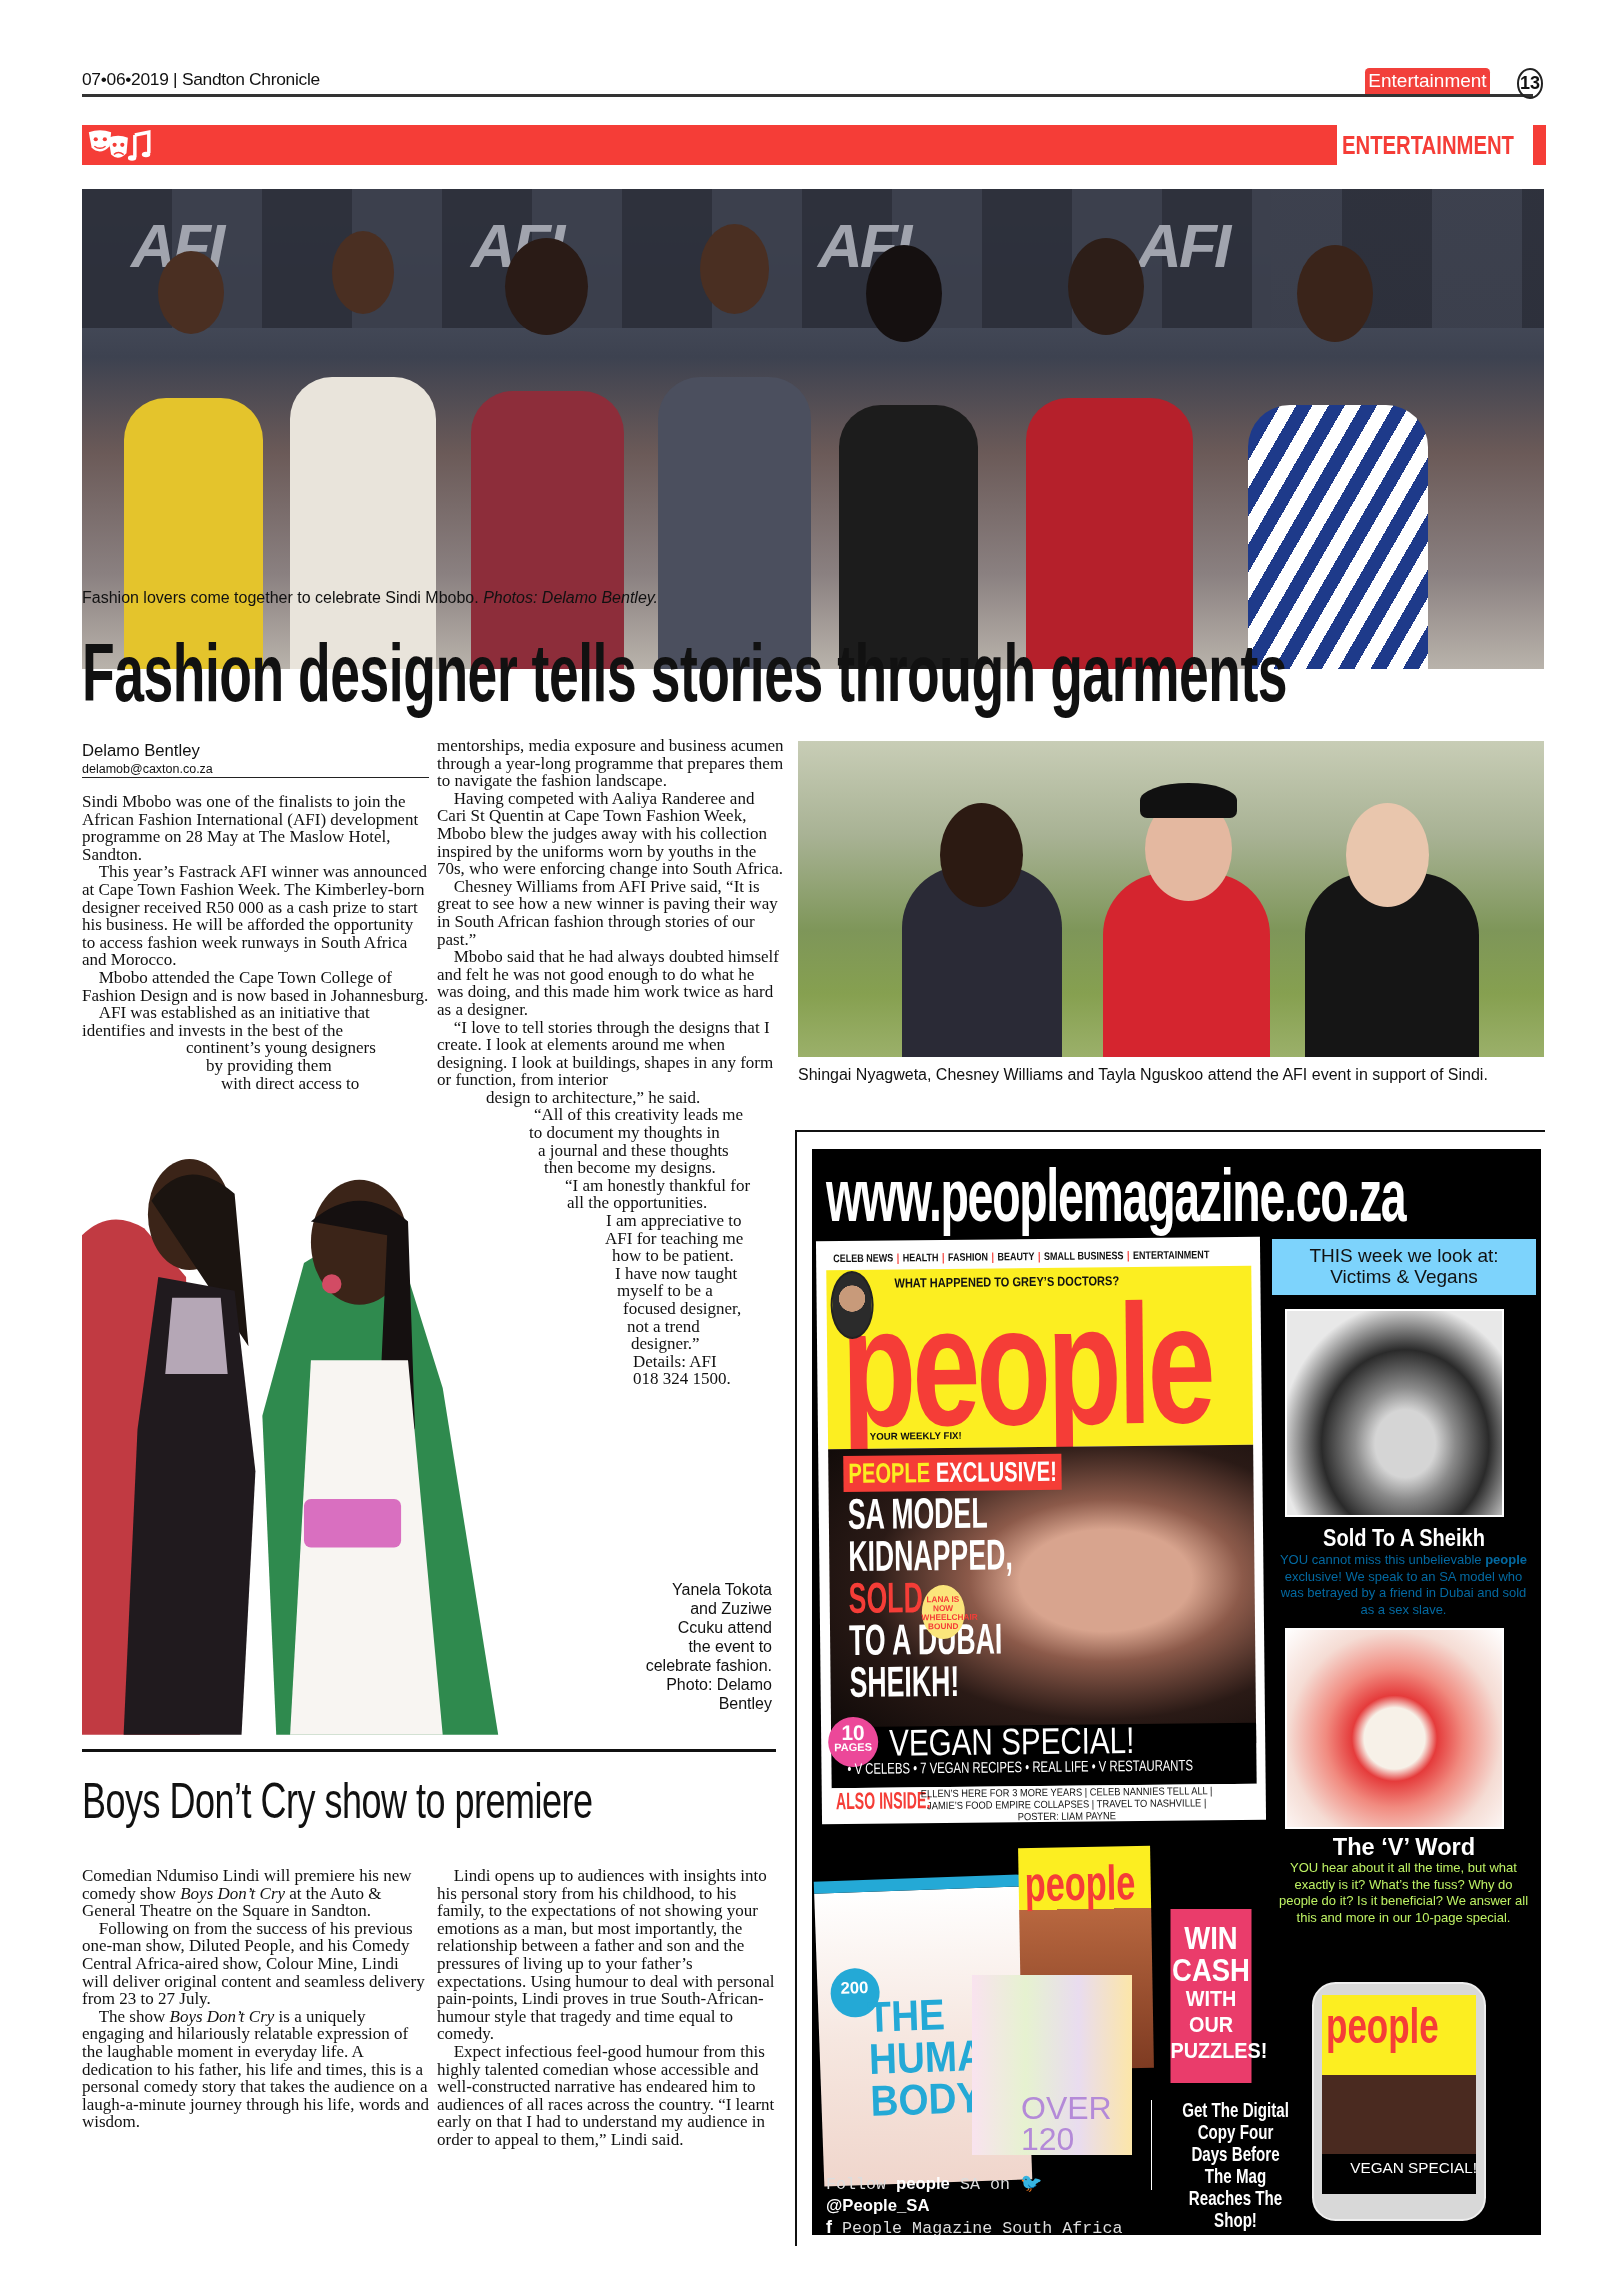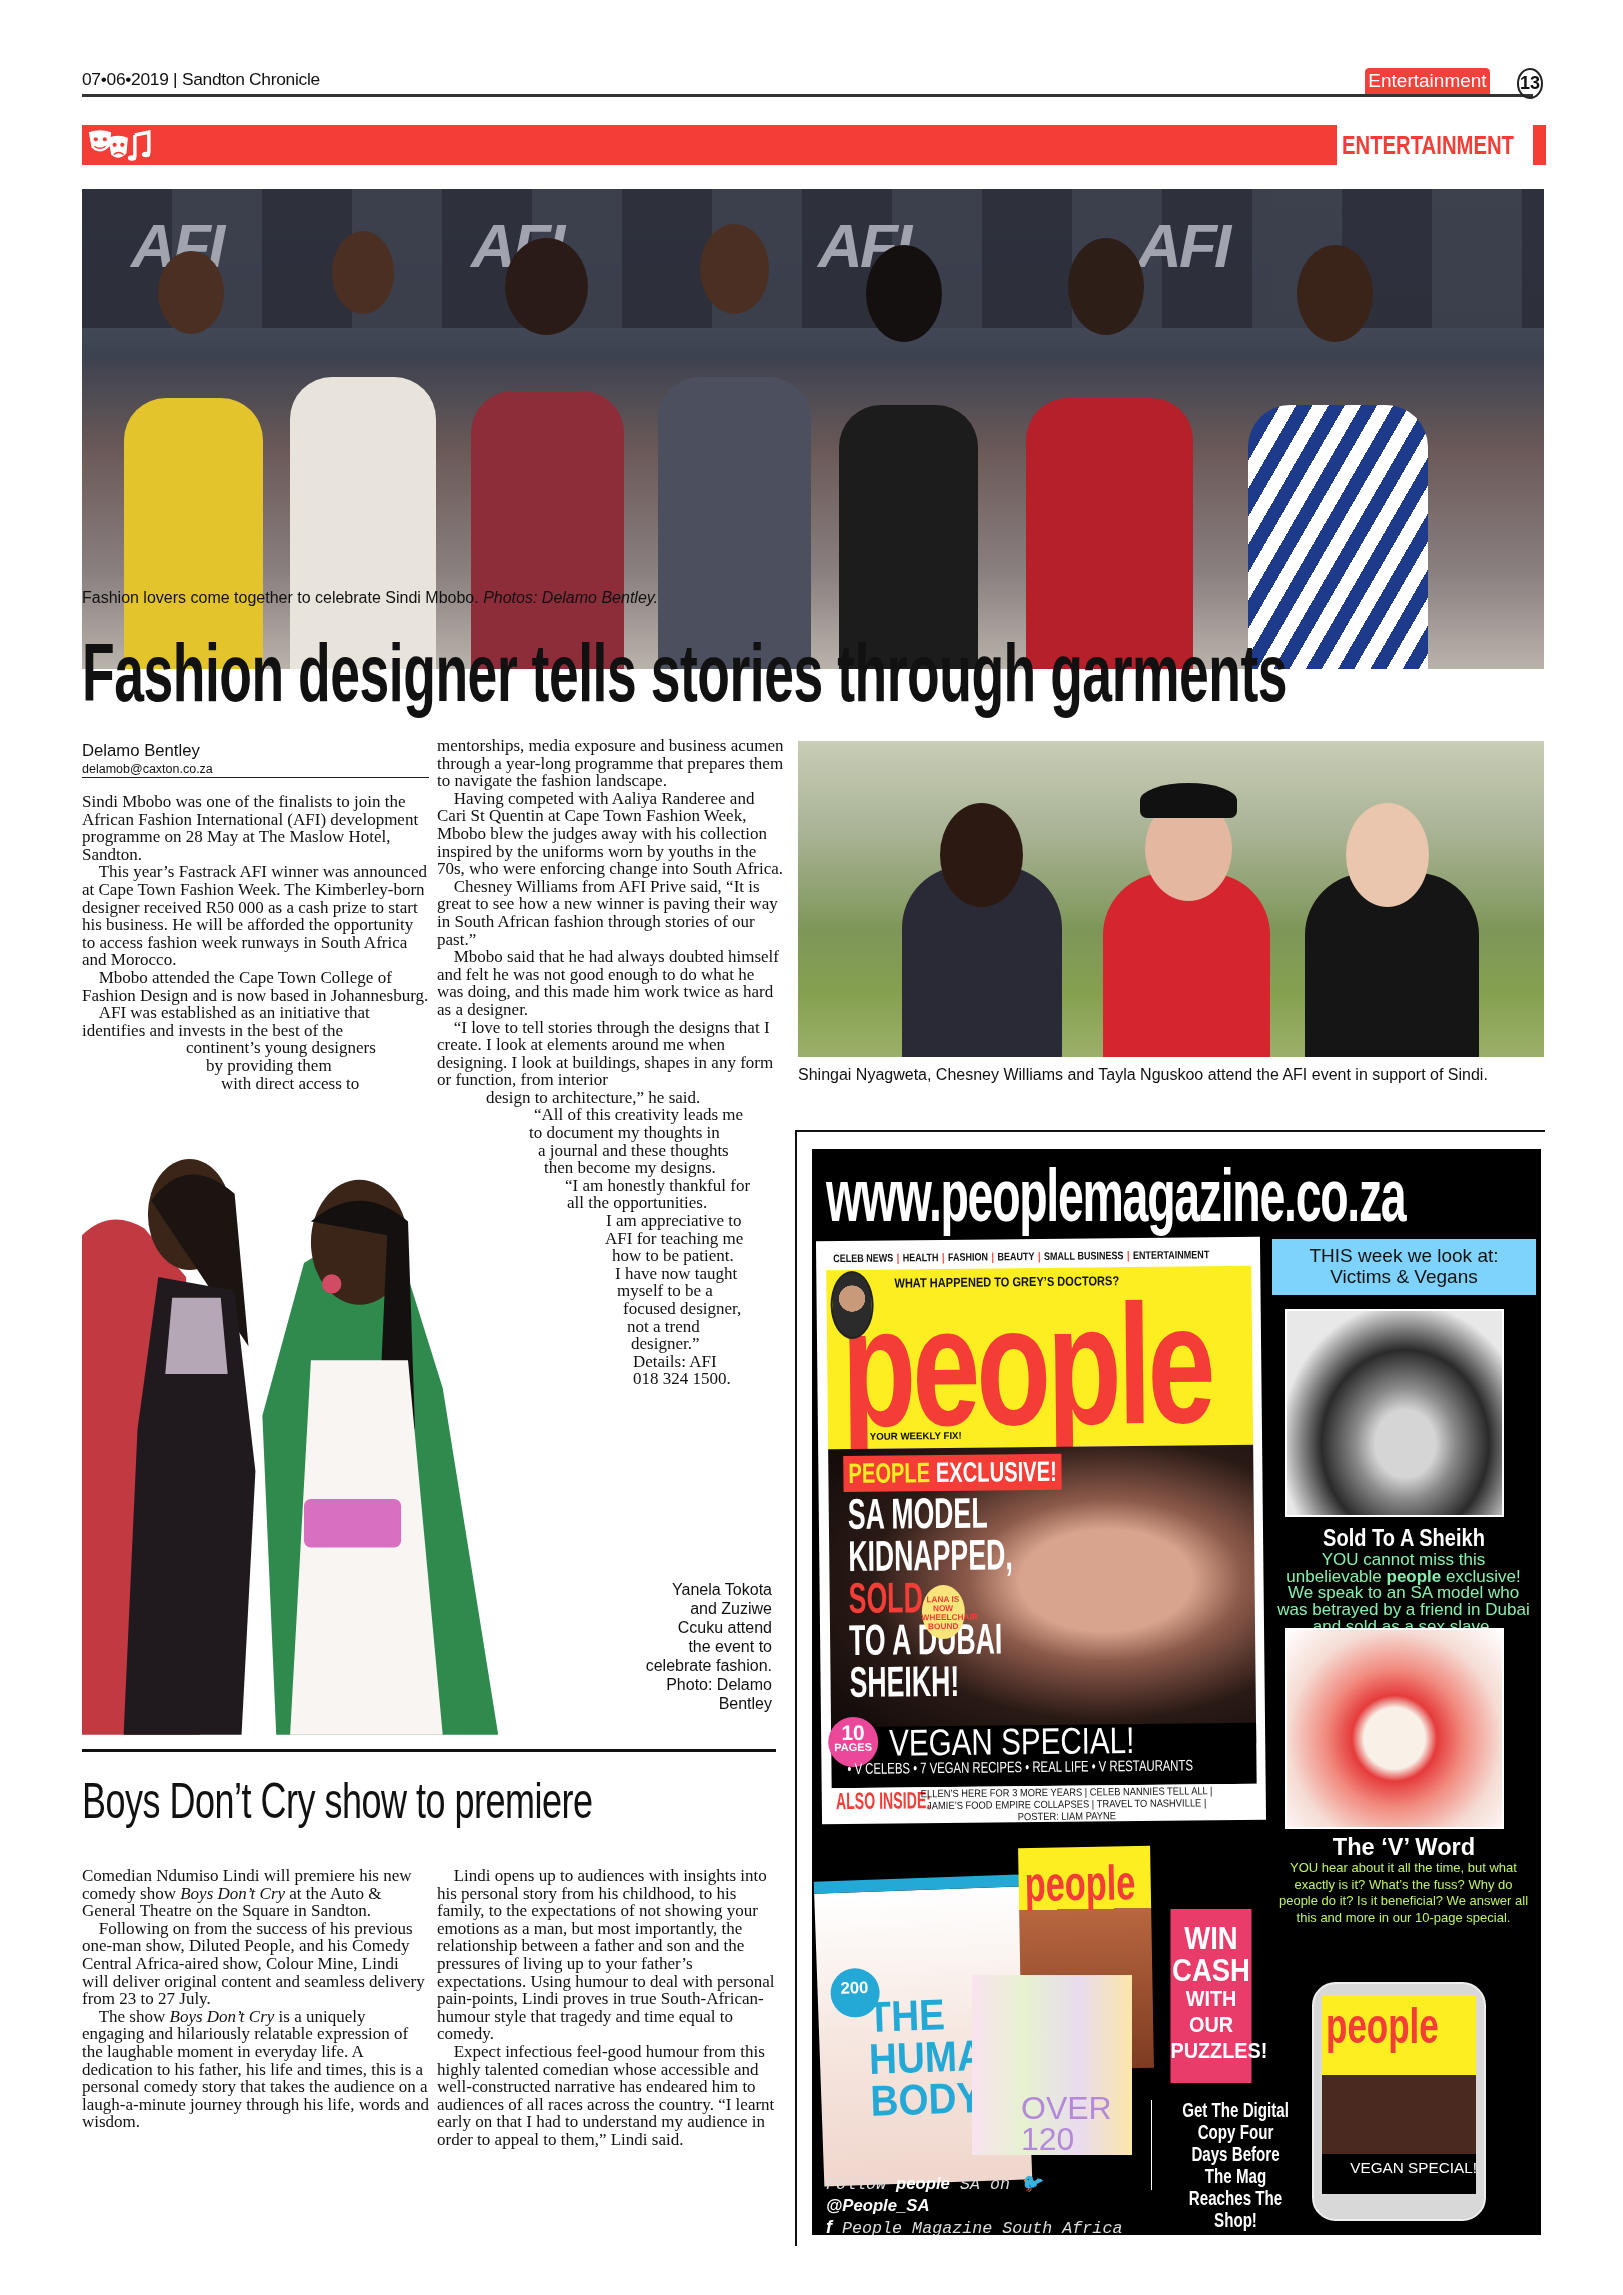--- a/index.html
+++ b/index.html
@@ -84,38 +84,38 @@
   .ten-pages span { display: block; font-size: 11px; line-height: 11px; }
   .vegan-title { position: absolute; left: 58px; top: -2.8px; font-family: "Liberation Sans", sans-serif; font-size: 37px; line-height: 39px; color: #fff; white-space: nowrap; transform: scaleX(0.8); transform-origin: left top; }
   .vegan-sub { position: absolute; left: 16.7px; top: 33px; font-family: "Liberation Sans", sans-serif; font-size: 15.3px; color: #fff; white-space: nowrap; transform: scaleX(0.74); transform-origin: left top; }
   .also { position: absolute; left: 9.7px; top: 547px; width: 425px; height: 28px; background: #fff; }
   .also-label { position: absolute; left: 4.2px; top: 1.4px; font-family: "Liberation Sans", sans-serif; font-weight: bold; font-size: 23.6px; line-height: 25px; color: #f53d37; transform: scaleX(0.6); transform-origin: left top; white-space: nowrap; }
   .also-text { position: absolute; left: 85px; top: 1.4px; width: 333px; font-family: "Liberation Sans", sans-serif; font-size: 10.4px; line-height: 11.8px; text-align: center; transform: scaleX(0.9); transform-origin: left top; }
 
   .this-week { position: absolute; left: 460px; top: 90px; width: 264px; height: 56px; background: #7dd3fc; text-align: center; font-family: "Liberation Sans", sans-serif; font-size: 19px; line-height: 21px; padding-top: 5.6px; }
   .side-photo-1 { position: absolute; left: 473px; top: 160px; width: 219px; height: 208px; background: radial-gradient(ellipse at 55% 65%, #d5d5d5 0 18%, #8a8a8a 30%, #2a2a2a 50%, #e8e8e8 75%); border: 2.1px solid #fff; }
   .side-title { position: absolute; left: 460px; top: 375px; width: 264px; text-align: center; color: #fff; font-family: "Liberation Sans", sans-serif; font-weight: bold; font-size: 23.6px; line-height: 28px; transform: scaleX(0.85); transform-origin: center top; }
-  .side-text { position: absolute; left: 464px; top: 403px; width: 255px; text-align: center; color: #86efac; font-family: "Liberation Sans", sans-serif; font-size: 17px; line-height: 16.7px; }
+  .side-text { position: absolute; left: 464px; top: 403px; width: 255px; text-align: center; color: #0369a1; font-family: "Liberation Sans", sans-serif; font-size: 13px; line-height: 16.7px; }
   .side-text b { font-weight: bold; }
   .side-photo-2 { position: absolute; left: 473px; top: 479px; width: 219px; height: 201px; background: radial-gradient(ellipse at 50% 55%, #f7f1e8 0 20%, #e53b3b 28%, #f18a7f 45%, #f5dcd4 70%, #fff 100%); border: 2.1px solid #fff; }
   .side-title-2 { position: absolute; left: 460px; top: 684px; width: 264px; text-align: center; color: #fff; font-family: "Liberation Sans", sans-serif; font-weight: bold; font-size: 23.6px; line-height: 28px; }
   .side-text-2 { position: absolute; left: 464px; top: 711px; width: 255px; text-align: center; color: #bef264; font-family: "Liberation Sans", sans-serif; font-size: 13px; line-height: 16.7px; }
 
   .puzzles { position: absolute; left: 0px; top: 698px; width: 444px; height: 333px; }
   .pz-human { position: absolute; left: 7px; top: 31px; width: 208px; height: 305px; background: linear-gradient(180deg, #ffffff 0%, #f6e7e0 50%, #f0d6cc 100%); transform: rotate(-2deg); border-top: 12.5px solid #24a9d6; }
   .pz-human .t { position: absolute; left: 49px; top: 104px; font-family: "Liberation Sans", sans-serif; font-weight: bold; font-size: 43px; line-height: 42px; color: #24a9d6; transform: scaleX(0.9); transform-origin: left top; }
   .pz-human .badge { position: absolute; left: 12.5px; top: 76px; width: 49px; height: 49px; border-radius: 50%; background: #24a9d6; color: #fff; font-family: "Liberation Sans", sans-serif; font-weight: bold; font-size: 16.7px; text-align: center; line-height: 39px; }
   .pz-people { position: absolute; left: 208px; top: 0; width: 132px; height: 222px; background: linear-gradient(180deg, #fcee21 0 62px, #b8673f 62px, #7e3b22 100%); transform: rotate(-1deg); }
   .pz-people .logo { position: absolute; left: 5.6px; top: 8.3px; font-family: "Liberation Sans", sans-serif; font-weight: bold; font-size: 49px; color: #f53d37; transform: scaleX(0.7); transform-origin: left top; }
   .pz-child { position: absolute; left: 160px; top: 128px; width: 160px; height: 180px; background: linear-gradient(90deg, #f9e3ef, #e6f2d0, #e9dcef, #fce6a8); }
   .pz-child .t { position: absolute; left: 49px; top: 118px; font-family: "Liberation Sans", sans-serif; font-size: 32px; line-height: 30.5px; color: #b48ad8; }
   .win { position: absolute; left: 354px; top: 62px; width: 90px; height: 174px; background: #ea3c6b; color: #fff; font-family: "Liberation Sans", sans-serif; font-weight: bold; font-size: 30.5px; line-height: 32px; text-align: center; padding-top: 12.5px; transform: scaleX(0.9); }
   .win small { display: block; font-size: 22px; line-height: 26px; }
 
-  .follow { position: absolute; left: 14px; top: 1024px; width: 326px; color: #ddd; font-family: "Liberation Mono", monospace; font-size: 16.7px; line-height: 21px; font-style: italic; }
+  .follow { position: absolute; left: 14px; top: 1024px; width: 326px; color: #ddd; font-family: "Liberation Mono", monospace; font-size: 16.7px; line-height: 21px; }
   .follow b { font-family: "Liberation Sans", sans-serif; font-weight: bold; color: #fff; }
   .follow .icon { display: inline-block; color: #fff; font-family: "Liberation Sans", sans-serif; font-weight: bold; font-size: 18px; }
   .divider-v { position: absolute; left: 339px; top: 951px; width: 1.4px; height: 90px; background: #fff; }
   .digital { position: absolute; left: 347px; top: 950px; width: 153px; color: #fff; font-family: "Liberation Sans", sans-serif; font-weight: bold; font-size: 21px; line-height: 22px; text-align: center; transform: scaleX(0.72); transform-origin: center top; }
   .tablet { position: absolute; left: 500px; top: 833px; width: 174px; height: 239px; border-radius: 23.6px; background: #d8d8d8; border: 2.8px solid #eee; padding: 11px 8.3px 25px; }
   .tablet-screen { width: 100%; height: 100%; background: linear-gradient(180deg, #fcee21 0 40%, #4a2a20 40% 80%, #000 80%); position: relative; }
   .tablet-screen .logo { position: absolute; left: 4.2px; top: 7px; font-family: "Liberation Sans", sans-serif; font-weight: bold; font-size: 50px; color: #f53d37; transform: scaleX(0.7); transform-origin: left top; line-height: 49px; }
   .tablet-screen .v { position: absolute; left: 28px; bottom: 16.7px; font-family: "Liberation Sans", sans-serif; font-size: 15.3px; color: #fff; white-space: nowrap; }
 
   .ad-border { left: 795px; top: 1130px; width: 750px; height: 1116px; border: 2.1px solid #111; border-right: none; border-bottom: none; }

